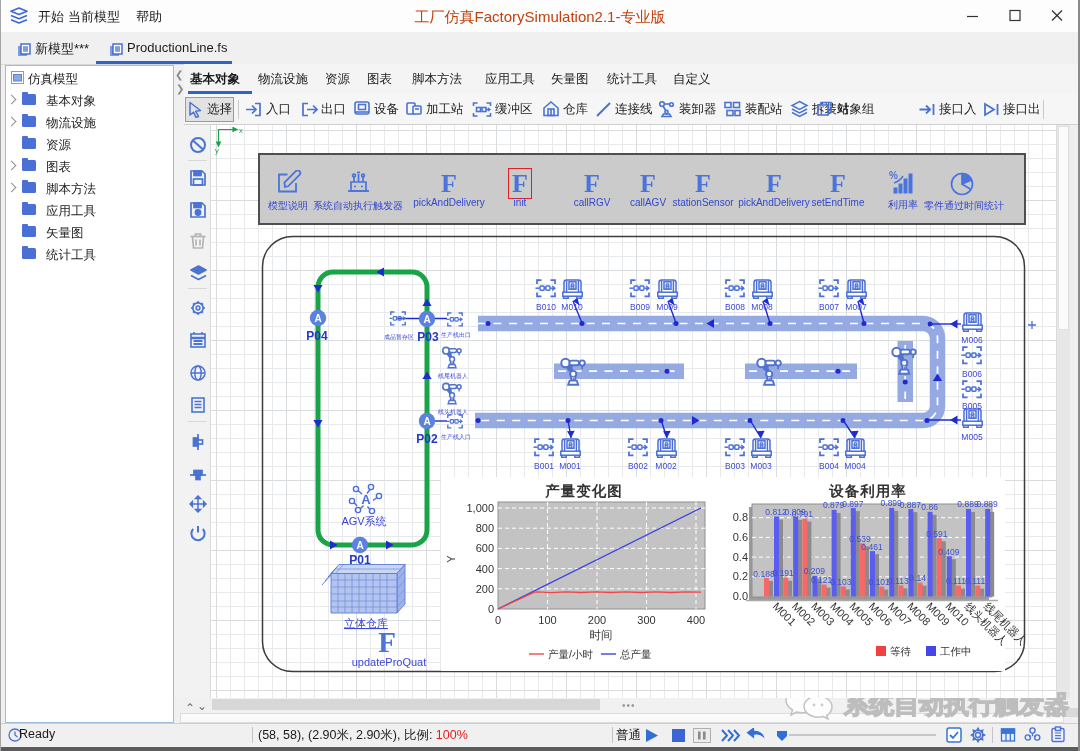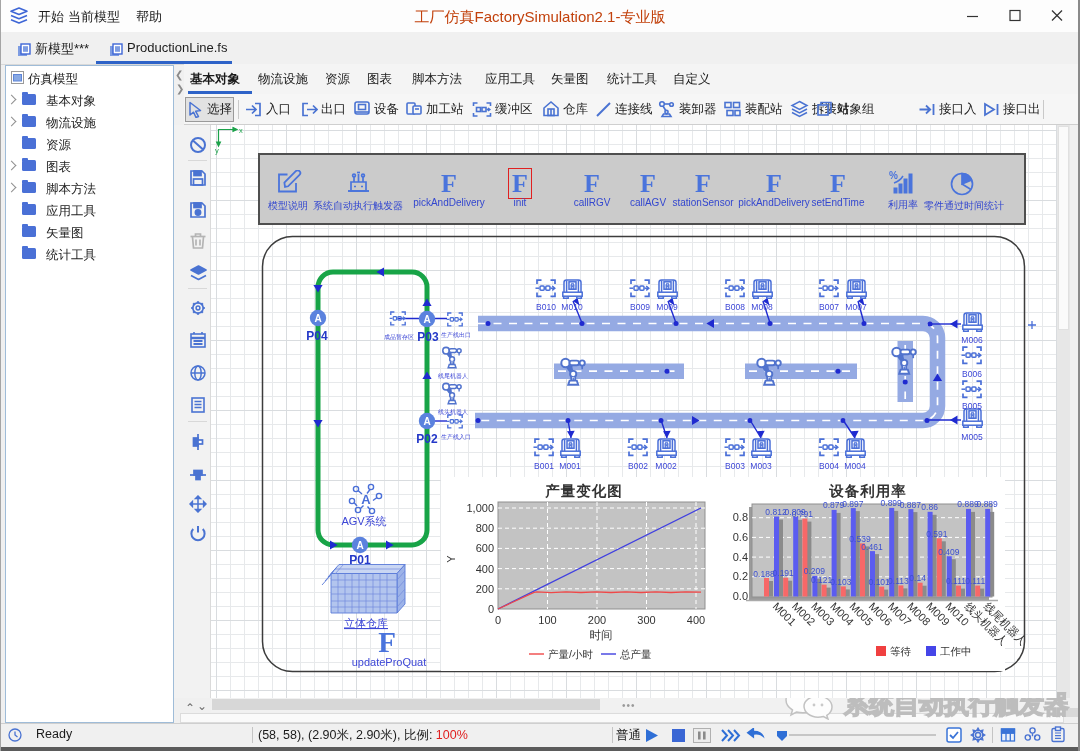--- a/index.html
+++ b/index.html
@@ -394,21 +394,21 @@
 </svg>
 <div class="abs" style="left:844px;top:688px;font-size:25px;font-weight:bold;color:#fbfbfb;letter-spacing:0px;-webkit-text-stroke:1.4px #bdbdbd;">系统自动执行触发器</div>
 <div class="abs" id="statusbar"></div>
 
 <svg class="abs" style="left:8px;top:728px" width="14" height="14" viewBox="0 0 14 14">
     <g fill="none" stroke="#4a73d2" stroke-width="1.3">
       <circle cx="7" cy="7" r="6"></circle>
       <path d="M7 3.5 V7 l2.5 2"></path>
     </g>
   </svg>
-<div class="sbtxt" style="left:36px">Ready</div>
+<div class="sbtxt" style="left:19px">Ready</div>
 <div class="abs" style="left:252px;top:727px;width:1px;height:16px;background:#c4c4c4;"></div>
 <div class="sbtxt" style="left:258px">(58, 58), (2.90米, 2.90米), 比例: <span style="color:#e02020">100%</span></div>
 <div class="abs" style="left:612px;top:727px;width:1px;height:16px;background:#c4c4c4;"></div>
 <div class="sbtxt" style="left:616px">普通</div>
 <svg class="abs" style="left:645px;top:728px" width="130" height="15" viewBox="0 0 130 15">
  <path d="M1 1 L13 7.5 L1 14 Z" fill="#2f6fd6"></path>
  <rect x="27" y="1" width="13" height="13" fill="#3a66d4"></rect>
  <rect x="48.5" y="0.5" width="17" height="14" fill="#ececec" stroke="#b0b0b0"></rect>
  <rect x="53" y="3.5" width="2.6" height="8" fill="#8a8a8a"></rect>
     <rect x="58" y="3.5" width="2.6" height="8" fill="#8a8a8a"></rect>

